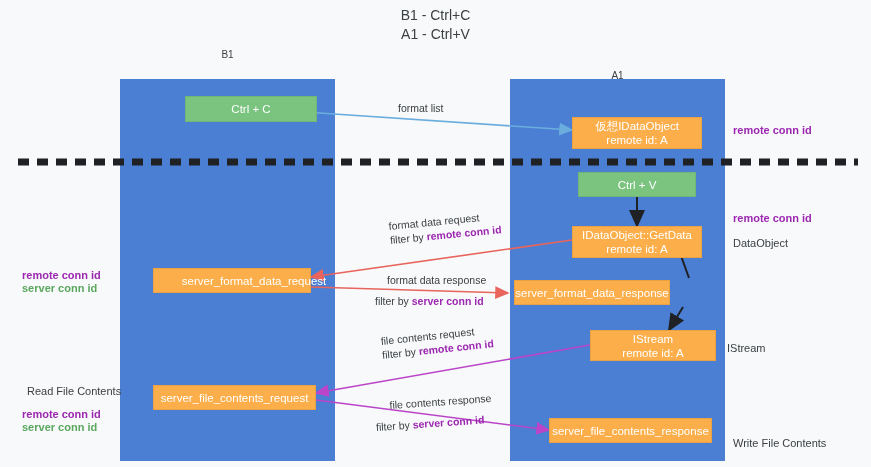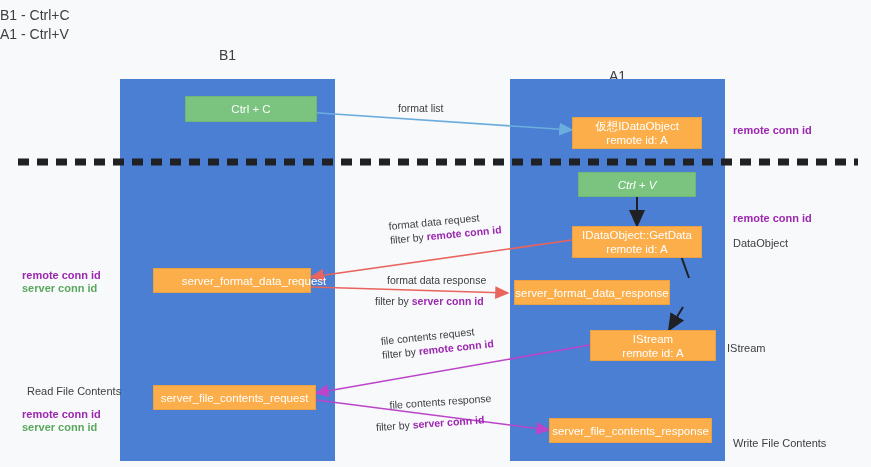--- a/index.html
+++ b/index.html
@@ -8,27 +8,27 @@
     background:#f8f9fa;
     font-family:"Liberation Sans","DejaVu Sans",sans-serif;
     position:relative;overflow:hidden;
     -webkit-font-smoothing:antialiased;
   }
   .canvas{position:absolute;left:0;top:0;width:871px;height:467px;}
   .abs{position:absolute;}
 
   
   .title{
-    left:0;top:6px;width:871px;text-align:left;
+    left:0;top:6px;width:871px;text-align:center;
     font-size:14px;color:#3c4043;line-height:19px;
   }
 
   
   .col-head{
-    font-size:14px;color:#3c4043;text-align:center;line-height:14px;
+    font-size:10px;color:#3c4043;text-align:center;line-height:14px;
   }
 
   
   .lane{background:#4a7fd4;}
   .lane-b1{left:120px;top:79px;width:215px;height:382px;}
   .lane-a1{left:510px;top:79px;width:215px;height:382px;}
 
   
   .node{
     box-sizing:border-box;
@@ -115,21 +115,21 @@
 
   <div class="abs node green" style="left:158px;top:96px;width:132px;height:26px;margin-left:27px;">
     <span>Ctrl + C</span>
   </div>
 
   <div class="abs node orange" style="left:572px;top:117px;width:130px;height:32px;">
     <span>仮想IDataObject</span>
     <span>remote id: A</span>
   </div>
 
-  <div class="abs node green" style="left:578px;top:172px;width:118px;height:25px;font-style:italic;">
+  <div class="abs node green" style="left:578px;top:172px;width:118px;height:25px;">
     <span>Ctrl + V</span>
   </div>
 
   <div class="abs node orange" style="left:572px;top:226px;width:130px;height:32px;">
     <span>IDataObject::GetData</span>
     <span>remote id: A</span>
   </div>
 
   <div class="abs node orange" style="left:153px;top:268px;width:158px;height:25px;padding-left:44px;">
     <span>server_format_data_request</span>

